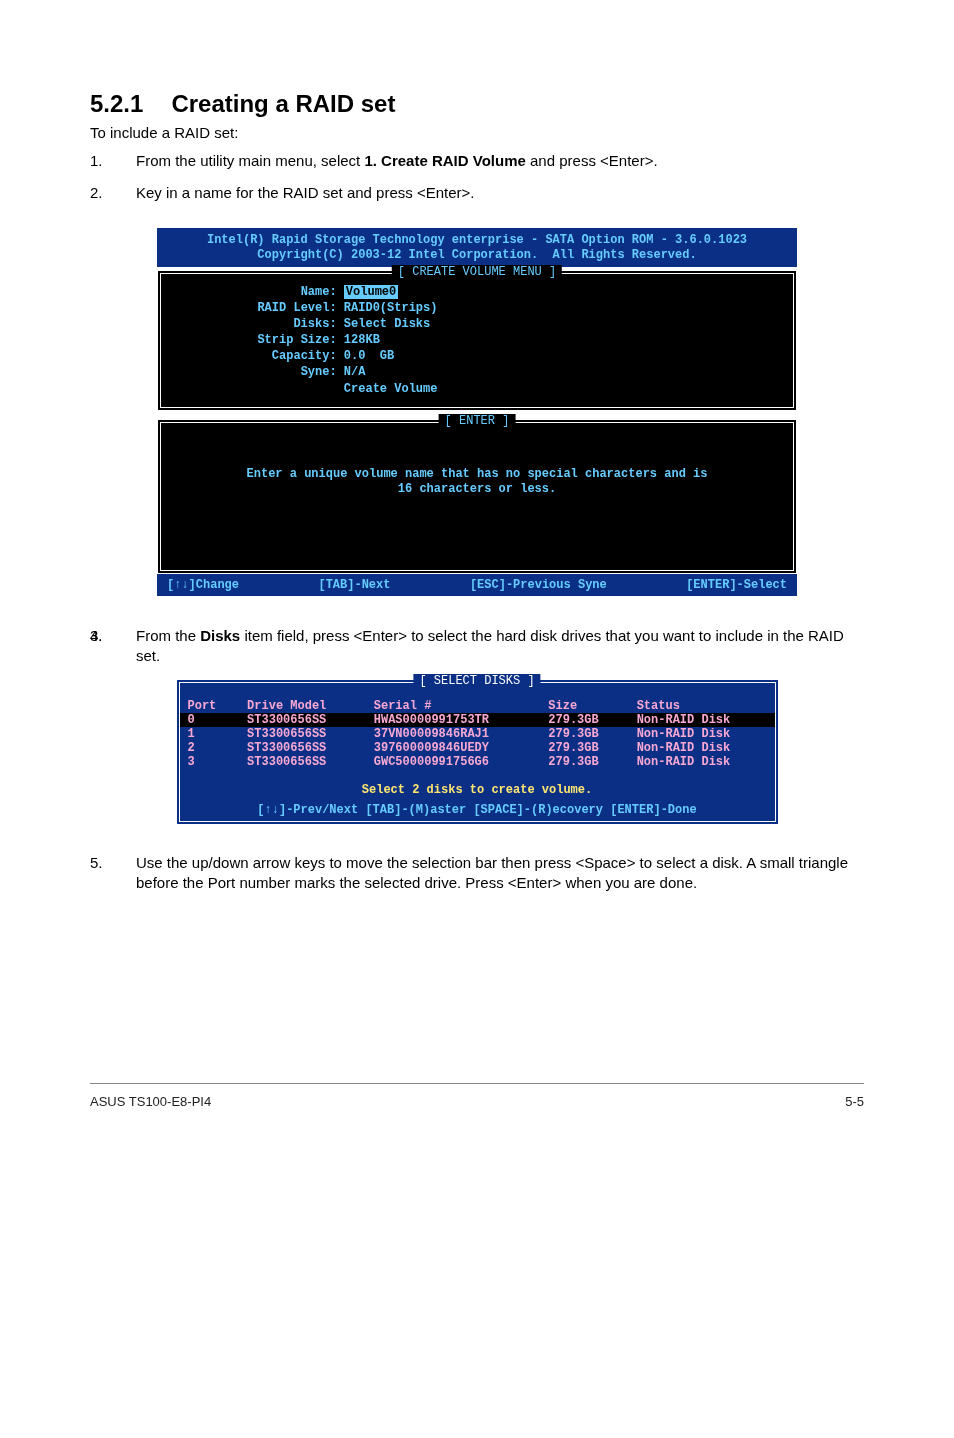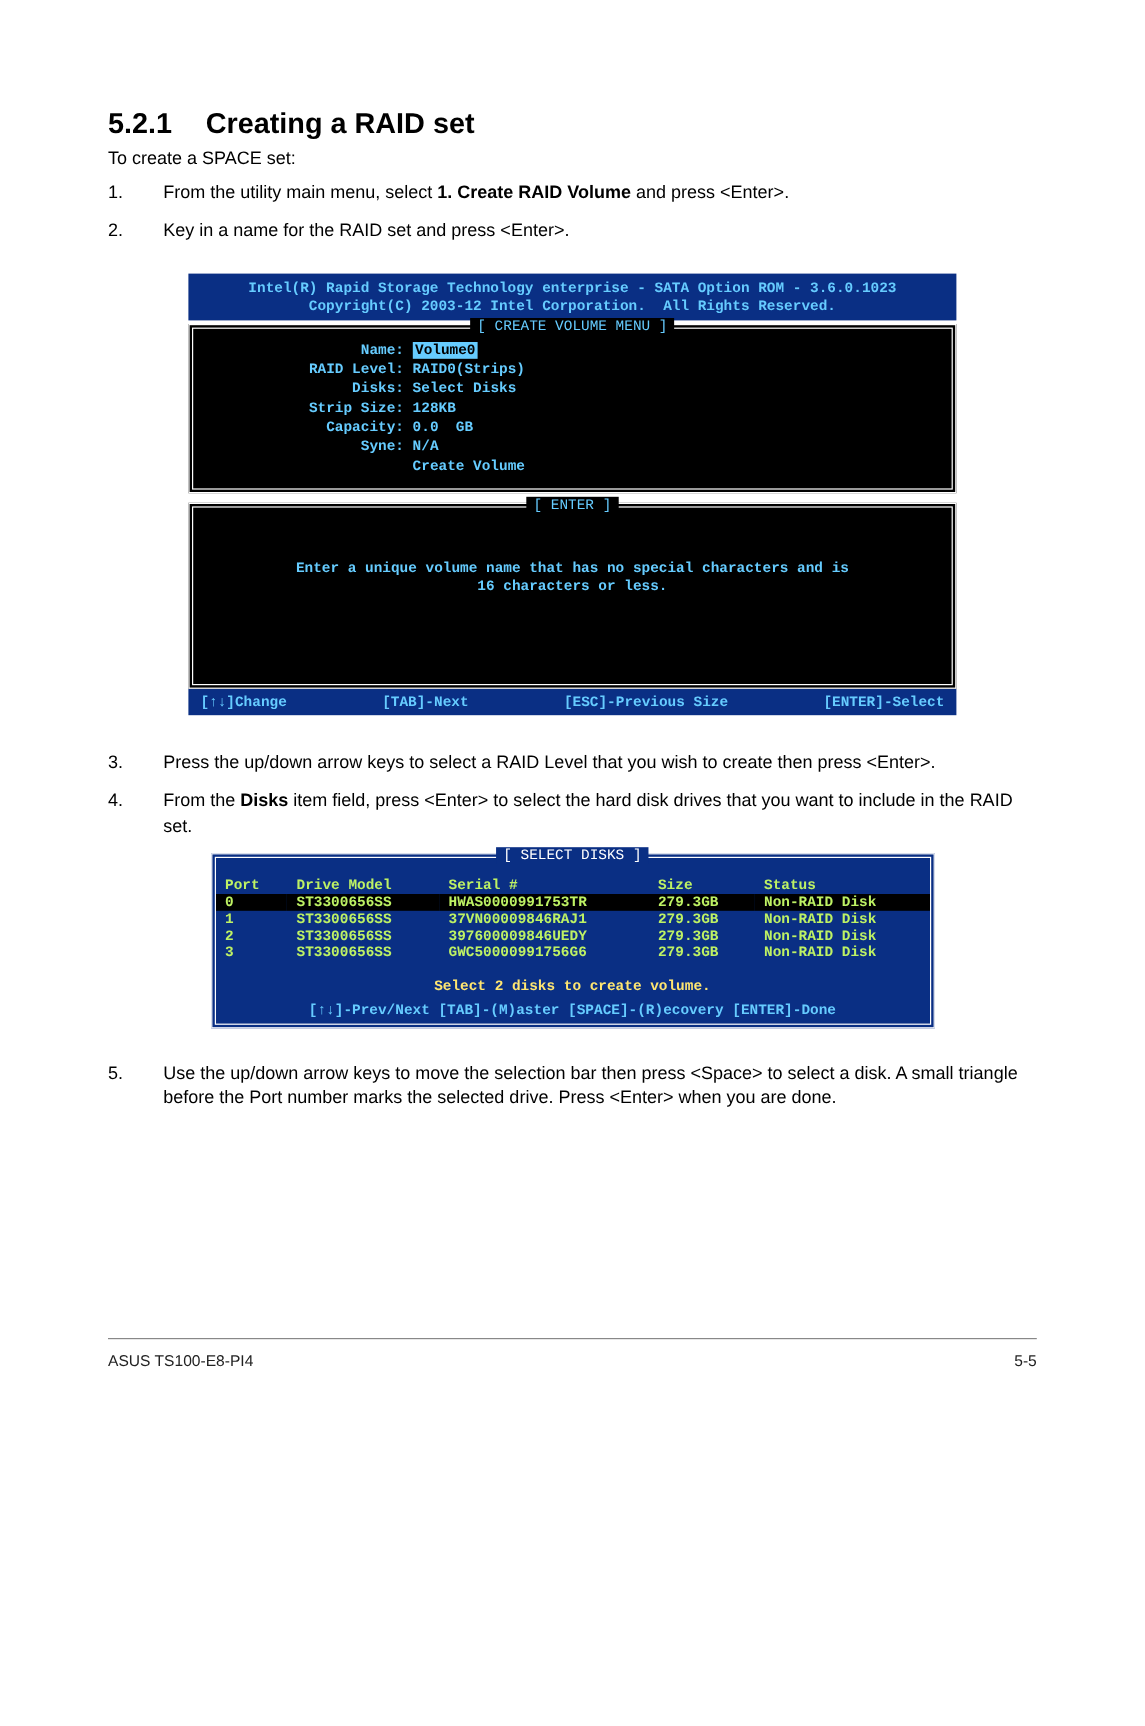--- a/index.html
+++ b/index.html
@@ -135,21 +135,21 @@
     padding: 0 6px;
   }
   .s2-table {
     width: 100%;
     border-collapse: collapse;
     margin-top: 16px;
   }
   .s2-table th, .s2-table td {
     text-align: left;
     padding: 0 8px;
-    color: #bef264;
+    color: #f9a8d4;
     font-weight: bold;
     font-size: 12px;
     margin-left: 20px;
   }
   .s2-table .sel td {
     background: #000;
   }
   .s2-msg {
     text-align: center;
     color: #ffe671;
@@ -175,21 +175,21 @@
 </style>
 </head>
 <body>
 
 <div class="page">
 
   <h2 class="section-title">
     <span class="num">5.2.1</span><span>Creating a RAID set</span>
   </h2>
 
-  <p class="intro">To create a SPACE set:</p>
+  <p class="intro">To include a RAID set:</p>
 
   <ol class="steps">
     <li>
       <span class="step-num">1.</span>
       <span><span>From the utility main menu, select </span><b>1. Create RAID Volume</b><span> and press &lt;Enter&gt;.</span></span>
     </li>
     <li>
       <span class="step-num">2.</span>
       <span>Key in a name for the RAID set and press &lt;Enter&gt;.</span>
     </li>
@@ -214,29 +214,28 @@
       <div class="panel-title">[ ENTER ]</div>
       <div style="height:18px"></div>
       <div>Enter a unique volume name that has no special characters and is</div>
       <div>16 characters or less.</div>
       <div style="height:40px"></div>
     </div>
 
     <div class="blue-footer">
       <span>[↑↓]Change</span>
       <span>[TAB]-Next</span>
-      <span>[ESC]-Previous Size</span>
+      <span>[ESC]-Previous Syne</span>
       <span>[ENTER]-Select</span>
     </div>
   </div>
 
   <ol class="steps">
     <li>
       <span class="step-num">3.</span>
-      <span>Press the up/down arrow keys to select a RAID Level that you wish to create then press &lt;Enter&gt;.</span>
     </li>
     <li>
       <span class="step-num">4.</span>
       <span><span>From the </span><b>Disks</b><span> item field, press &lt;Enter&gt; to select the hard disk drives that you want to include in the RAID set.</span></span>
     </li>
   </ol>
 
   <div class="screenshot2">
     <div class="s2-title">[ SELECT DISKS ]</div>
     <table class="s2-table">

